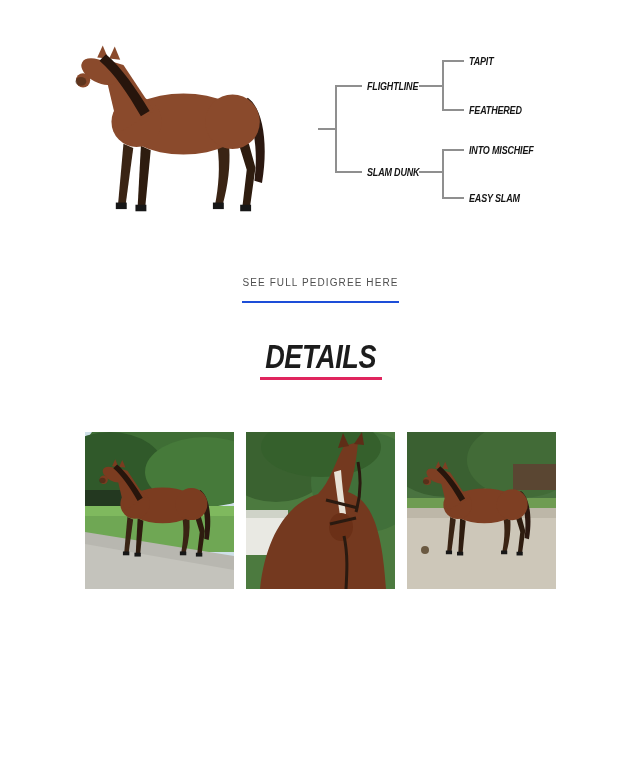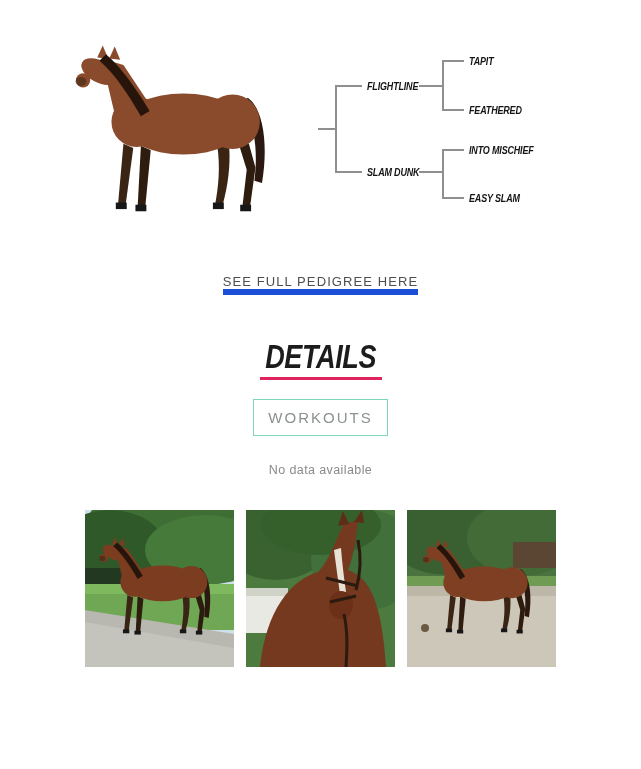--- a/index.html
+++ b/index.html
@@ -23,22 +23,22 @@
     position: absolute; white-space: nowrap;
     font-style: italic; font-weight: bold; font-size: 11.5px; line-height: 14px;
     color: #141414; letter-spacing: -0.2px;
     transform: scaleX(0.78); transform-origin: left center;
   }
 
   
   .link-row { text-align: center; margin-top: 32px; height: 22px; }
   .pedigree-link {
     display: inline-block; cursor: pointer;
-    font-size: 13px; letter-spacing: 1.1px; color: #4e4e4e;
-    padding-bottom: 0; border-bottom: 6px solid #1d4ed8;
+    font-size: 10px; letter-spacing: 1.1px; color: #4e4e4e;
+    padding-bottom: 13px; border-bottom: 2px solid #1d4ed8;
   }
 
   
   .section-head { text-align: center; }
   .section-head.details { margin-top: 46px; }
   .section-head.media { margin-top: 50px; }
   .section-title {
     display: inline-block;
     font-style: italic; font-weight: bold; font-size: 33px; line-height: 34px;
     color: #1c1c1c; letter-spacing: -0.5px;
@@ -136,24 +136,22 @@
   <div class="link-row">
     <span class="pedigree-link">SEE FULL PEDIGREE HERE</span>
   </div>
 
   <div class="section-head details">
     <span class="section-title">DETAILS</span>
     <div class="title-rule"></div>
   </div>
 
   <div class="tabs-row">
-    <span class="tab selected">WORKOUTS</span>
-  </div>
-
-  <div class="empty-msg">No data available</div>
+  </div>
+
 
 
   <div class="media-row">
 
     <div class="thumb">
       <svg width="149" height="157" viewBox="0 0 149 157">
         <rect width="149" height="157" fill="#cfe0e8"></rect>
         <ellipse cx="95" cy="18" rx="95" ry="48" fill="#3f6e35"></ellipse>
         <ellipse cx="25" cy="38" rx="55" ry="38" fill="#30592a"></ellipse>
         <ellipse cx="120" cy="40" rx="60" ry="35" fill="#467a3a"></ellipse>

